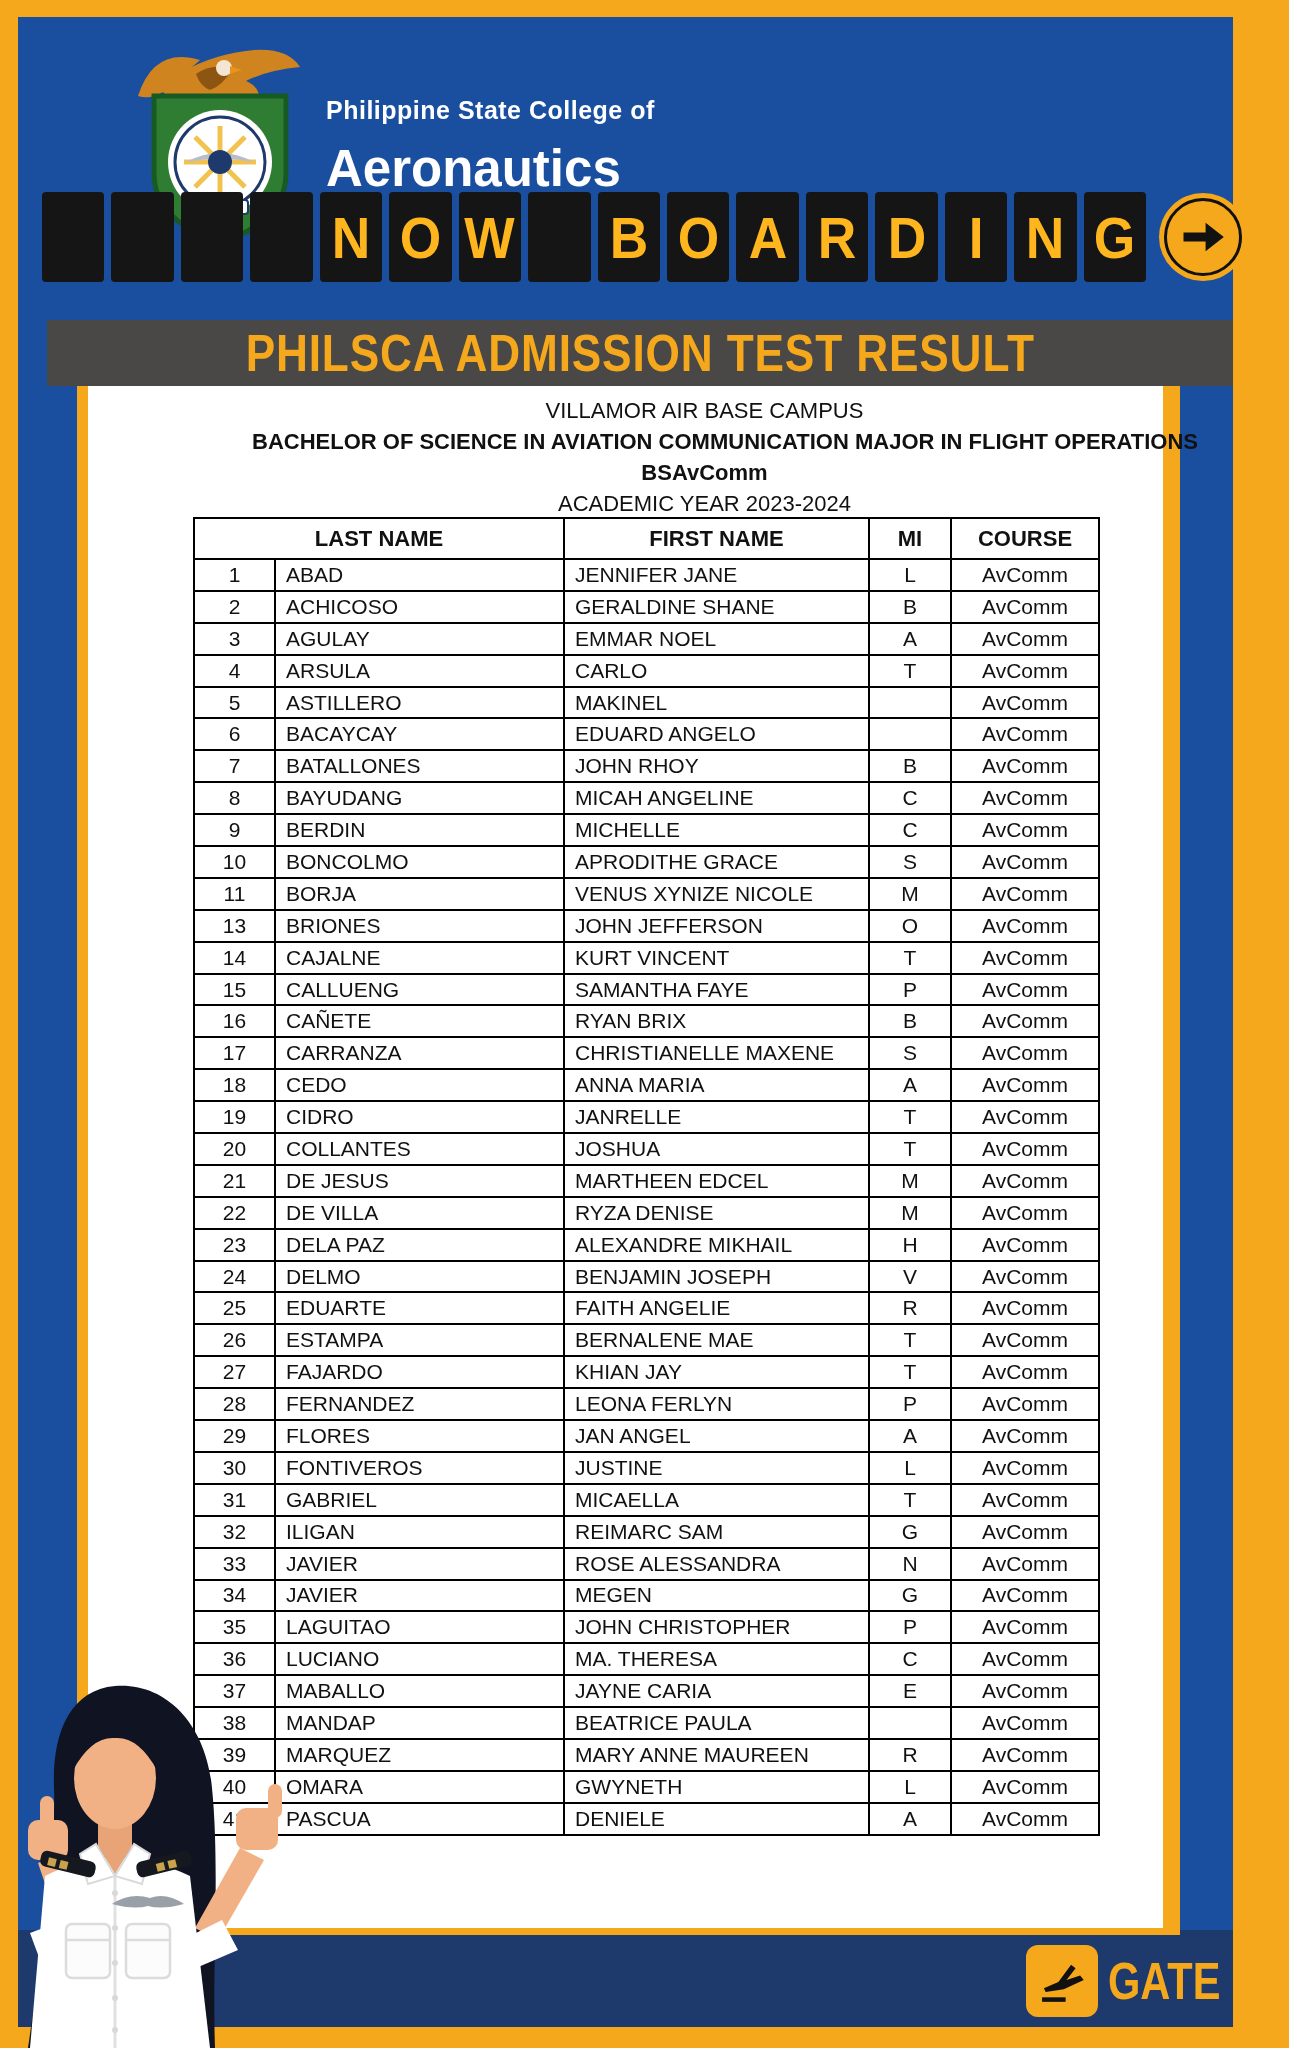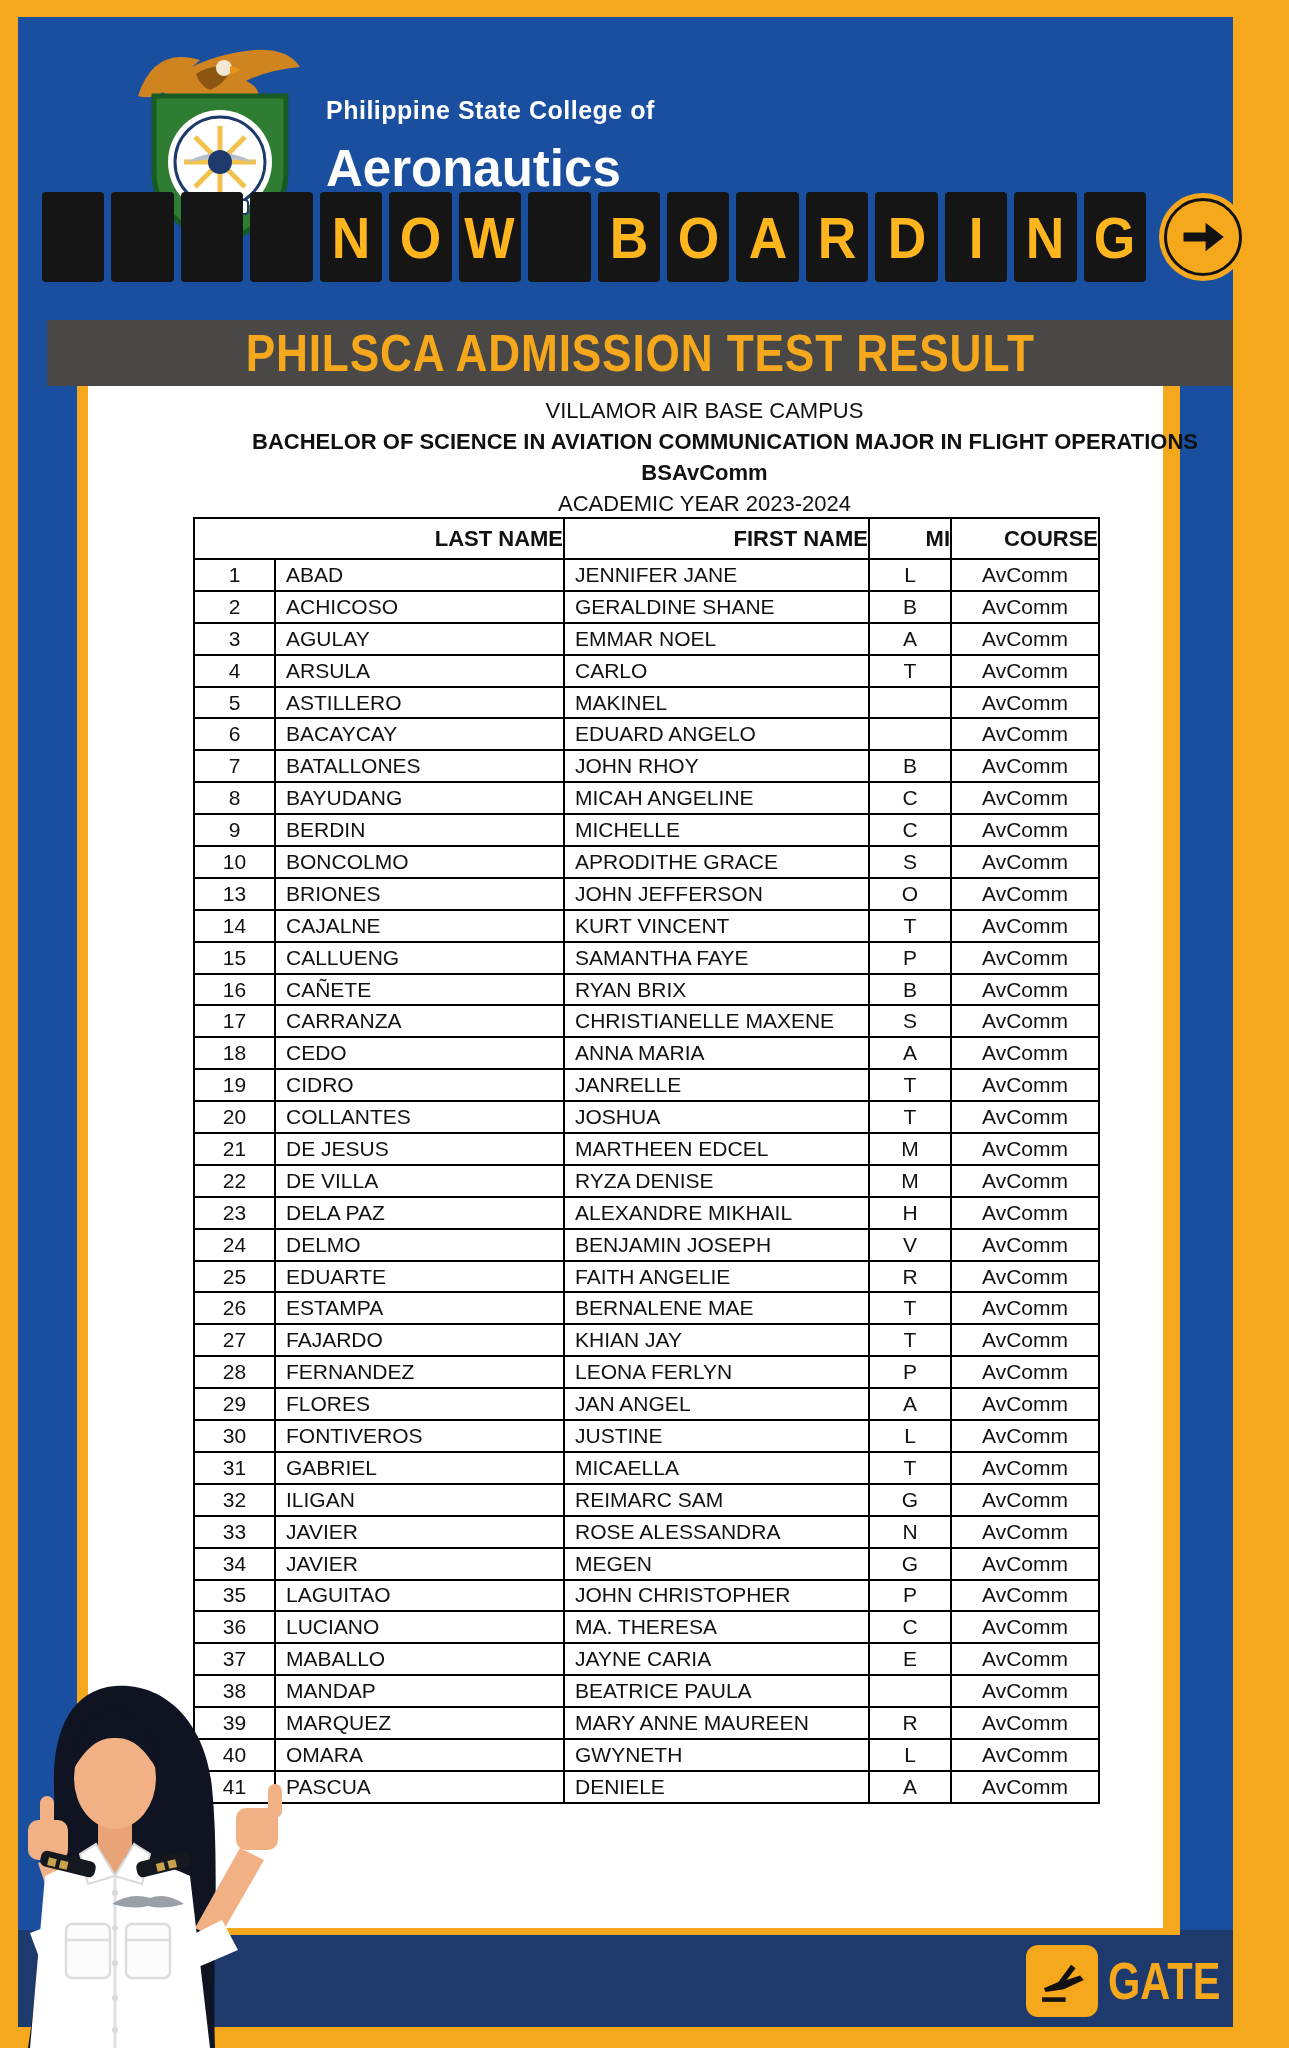--- a/index.html
+++ b/index.html
@@ -54,21 +54,21 @@
   .doc-head { position:absolute; left:204px; top:395px; width:905px; text-align:center; color:#111;margin-left:48px; }
   .doc-head div { height:31px; line-height:31px; font-size:22px; white-space:nowrap; }
   .doc-head .bold { font-weight:bold;text-align:center; }
 
   
   .roster {
     position:absolute; left:193px; top:517px; width:905px;
     border-collapse:collapse; table-layout:fixed; color:#111;
   }
   .roster th, .roster td { border:2px solid #000; overflow:hidden; white-space:nowrap; }
-  .roster th { height:41px; font-size:22px; font-weight:bold; text-align:right;border-radius:15px; }
+  .roster th { height:41px; font-size:22px; font-weight:bold; text-align:center;border-radius:15px; }
   .roster td { height:31.9px; font-size:21px; padding:0; }
   .roster td.c-no, .roster td.c-mi, .roster td.c-course { text-align:center; }
   .roster td.c-last, .roster td.c-first { padding-left:10px; text-align:left; }
 
   
   .gate-icon {
     position:absolute; left:1026px; top:1945px; width:72px; height:72px;
     background:#F6A81C; border-radius:12px;
     display:flex; align-items:center; justify-content:center;
   }
@@ -272,20 +272,27 @@
           <td class="c-course">AvComm</td>
         </tr>
         <tr>
           <td class="c-no">10</td>
           <td class="c-last">BONCOLMO</td>
           <td class="c-first">APRODITHE GRACE</td>
           <td class="c-mi">S</td>
           <td class="c-course">AvComm</td>
         </tr>
         <tr>
+          <td class="c-no">11</td>
+          <td class="c-last">BORJA</td>
+          <td class="c-first">VENUS XYNIZE NICOLE</td>
+          <td class="c-mi">M</td>
+          <td class="c-course">AvComm</td>
+        </tr>
+        <tr>
           <td class="c-no">13</td>
           <td class="c-last">BRIONES</td>
           <td class="c-first">JOHN JEFFERSON</td>
           <td class="c-mi">O</td>
           <td class="c-course">AvComm</td>
         </tr>
         <tr>
           <td class="c-no">14</td>
           <td class="c-last">CAJALNE</td>
           <td class="c-first">KURT VINCENT</td>

